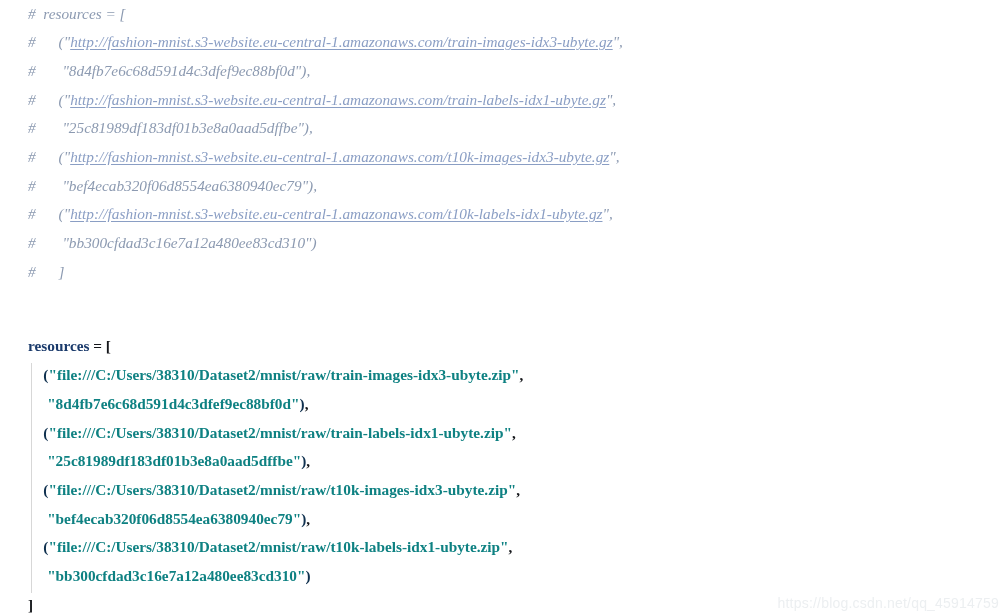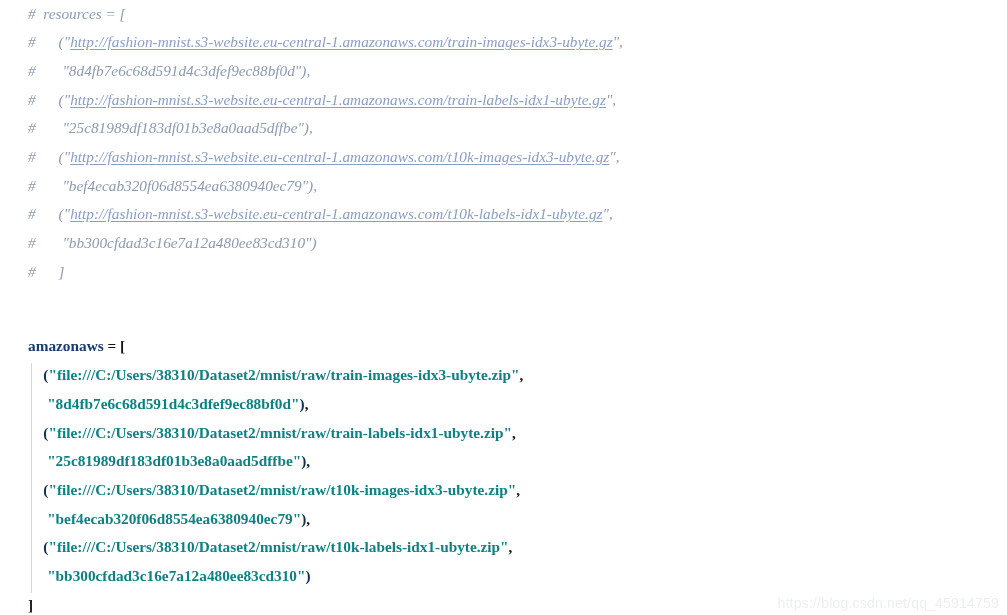--- a/index.html
+++ b/index.html
@@ -89,21 +89,21 @@
       <div class="code-line comment-line" style="left: 28px; top: 85.6px;"><span class="hash">#</span><span>      </span><span>("</span><span class="link">http://fashion-mnist.s3-website.eu-central-1.amazonaws.com/train-labels-idx1-ubyte.gz</span><span>",</span></div>
       <div class="code-line comment-line" style="left: 28px; top: 114.3px;"><span class="hash">#</span><span>       </span><span>"25c81989df183df01b3e8a0aad5dffbe"),</span></div>
       <div class="code-line comment-line" style="left: 28px; top: 143px;"><span class="hash">#</span><span>      </span><span>("</span><span class="link">http://fashion-mnist.s3-website.eu-central-1.amazonaws.com/t10k-images-idx3-ubyte.gz</span><span>",</span></div>
       <div class="code-line comment-line" style="left: 28px; top: 171.7px;"><span class="hash">#</span><span>       </span><span>"bef4ecab320f06d8554ea6380940ec79"),</span></div>
       <div class="code-line comment-line" style="left: 28px; top: 200.4px;"><span class="hash">#</span><span>      </span><span>("</span><span class="link">http://fashion-mnist.s3-website.eu-central-1.amazonaws.com/t10k-labels-idx1-ubyte.gz</span><span>",</span></div>
       <div class="code-line comment-line" style="left: 28px; top: 229.1px;"><span class="hash">#</span><span>       </span><span>"bb300cfdad3c16e7a12a480ee83cd310")</span></div>
       <div class="code-line comment-line" style="left: 28px; top: 257.8px;"><span class="hash">#</span><span>      </span><span>]</span></div>
     </div>
 
   <div id="source-block">
-      <div class="code-line src-line" style="left: 28px; top: 332.42px;"><span class="tok-name">amazonaws</span><span class="tok-punct"> = </span><span class="tok-punct">[</span></div>
+      <div class="code-line src-line" style="left: 28px; top: 332.42px;"><span class="tok-name">resources</span><span class="tok-punct"> = </span><span class="tok-punct">[</span></div>
       <div class="code-line src-line" style="left: 28px; top: 361.12px;"><span>    </span><span class="tok-paren">(</span><span class="tok-string">"file:///C:/Users/38310/Dataset2/mnist/raw/train-images-idx3-ubyte.zip"</span><span class="tok-comma">,</span></div>
       <div class="code-line src-line" style="left: 28px; top: 389.82px;"><span>     </span><span class="tok-string">"8d4fb7e6c68d591d4c3dfef9ec88bf0d"</span><span class="tok-paren">)</span><span class="tok-comma">,</span></div>
       <div class="code-line src-line" style="left: 28px; top: 418.52px;"><span>    </span><span class="tok-paren">(</span><span class="tok-string">"file:///C:/Users/38310/Dataset2/mnist/raw/train-labels-idx1-ubyte.zip"</span><span class="tok-comma">,</span></div>
       <div class="code-line src-line" style="left: 28px; top: 447.22px;"><span>     </span><span class="tok-string">"25c81989df183df01b3e8a0aad5dffbe"</span><span class="tok-paren">)</span><span class="tok-comma">,</span></div>
       <div class="code-line src-line" style="left: 28px; top: 475.92px;"><span>    </span><span class="tok-paren">(</span><span class="tok-string">"file:///C:/Users/38310/Dataset2/mnist/raw/t10k-images-idx3-ubyte.zip"</span><span class="tok-comma">,</span></div>
       <div class="code-line src-line" style="left: 28px; top: 504.62px;"><span>     </span><span class="tok-string">"bef4ecab320f06d8554ea6380940ec79"</span><span class="tok-paren">)</span><span class="tok-comma">,</span></div>
       <div class="code-line src-line" style="left: 28px; top: 533.32px;"><span>    </span><span class="tok-paren">(</span><span class="tok-string">"file:///C:/Users/38310/Dataset2/mnist/raw/t10k-labels-idx1-ubyte.zip"</span><span class="tok-comma">,</span></div>
       <div class="code-line src-line" style="left: 28px; top: 562.02px;"><span>     </span><span class="tok-string">"bb300cfdad3c16e7a12a480ee83cd310"</span><span class="tok-paren">)</span></div>
       <div class="code-line src-line" style="left: 28px; top: 590.72px;"><span class="tok-punct">]</span></div>
     </div>

